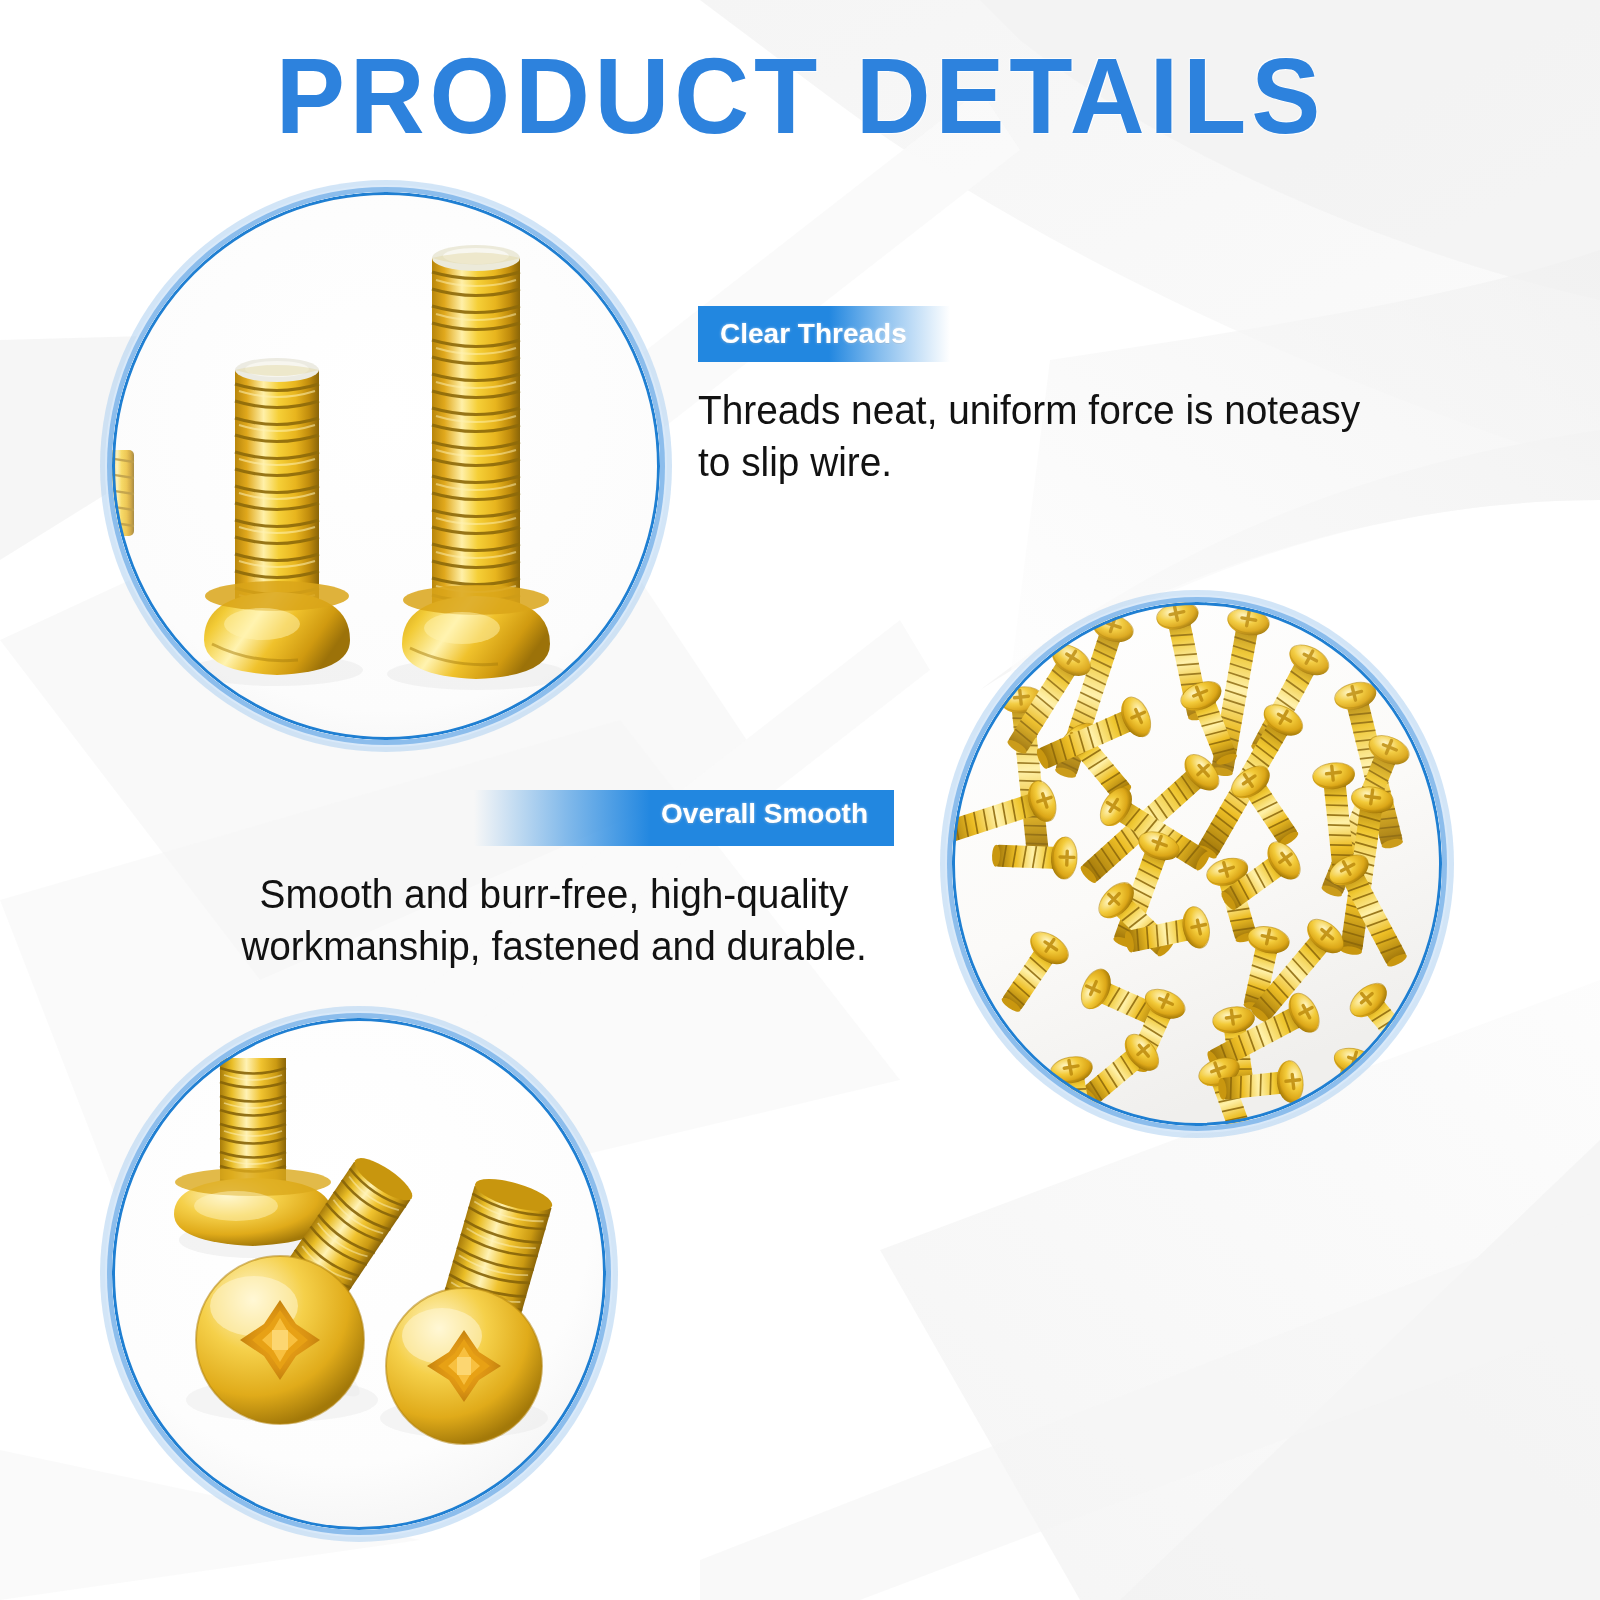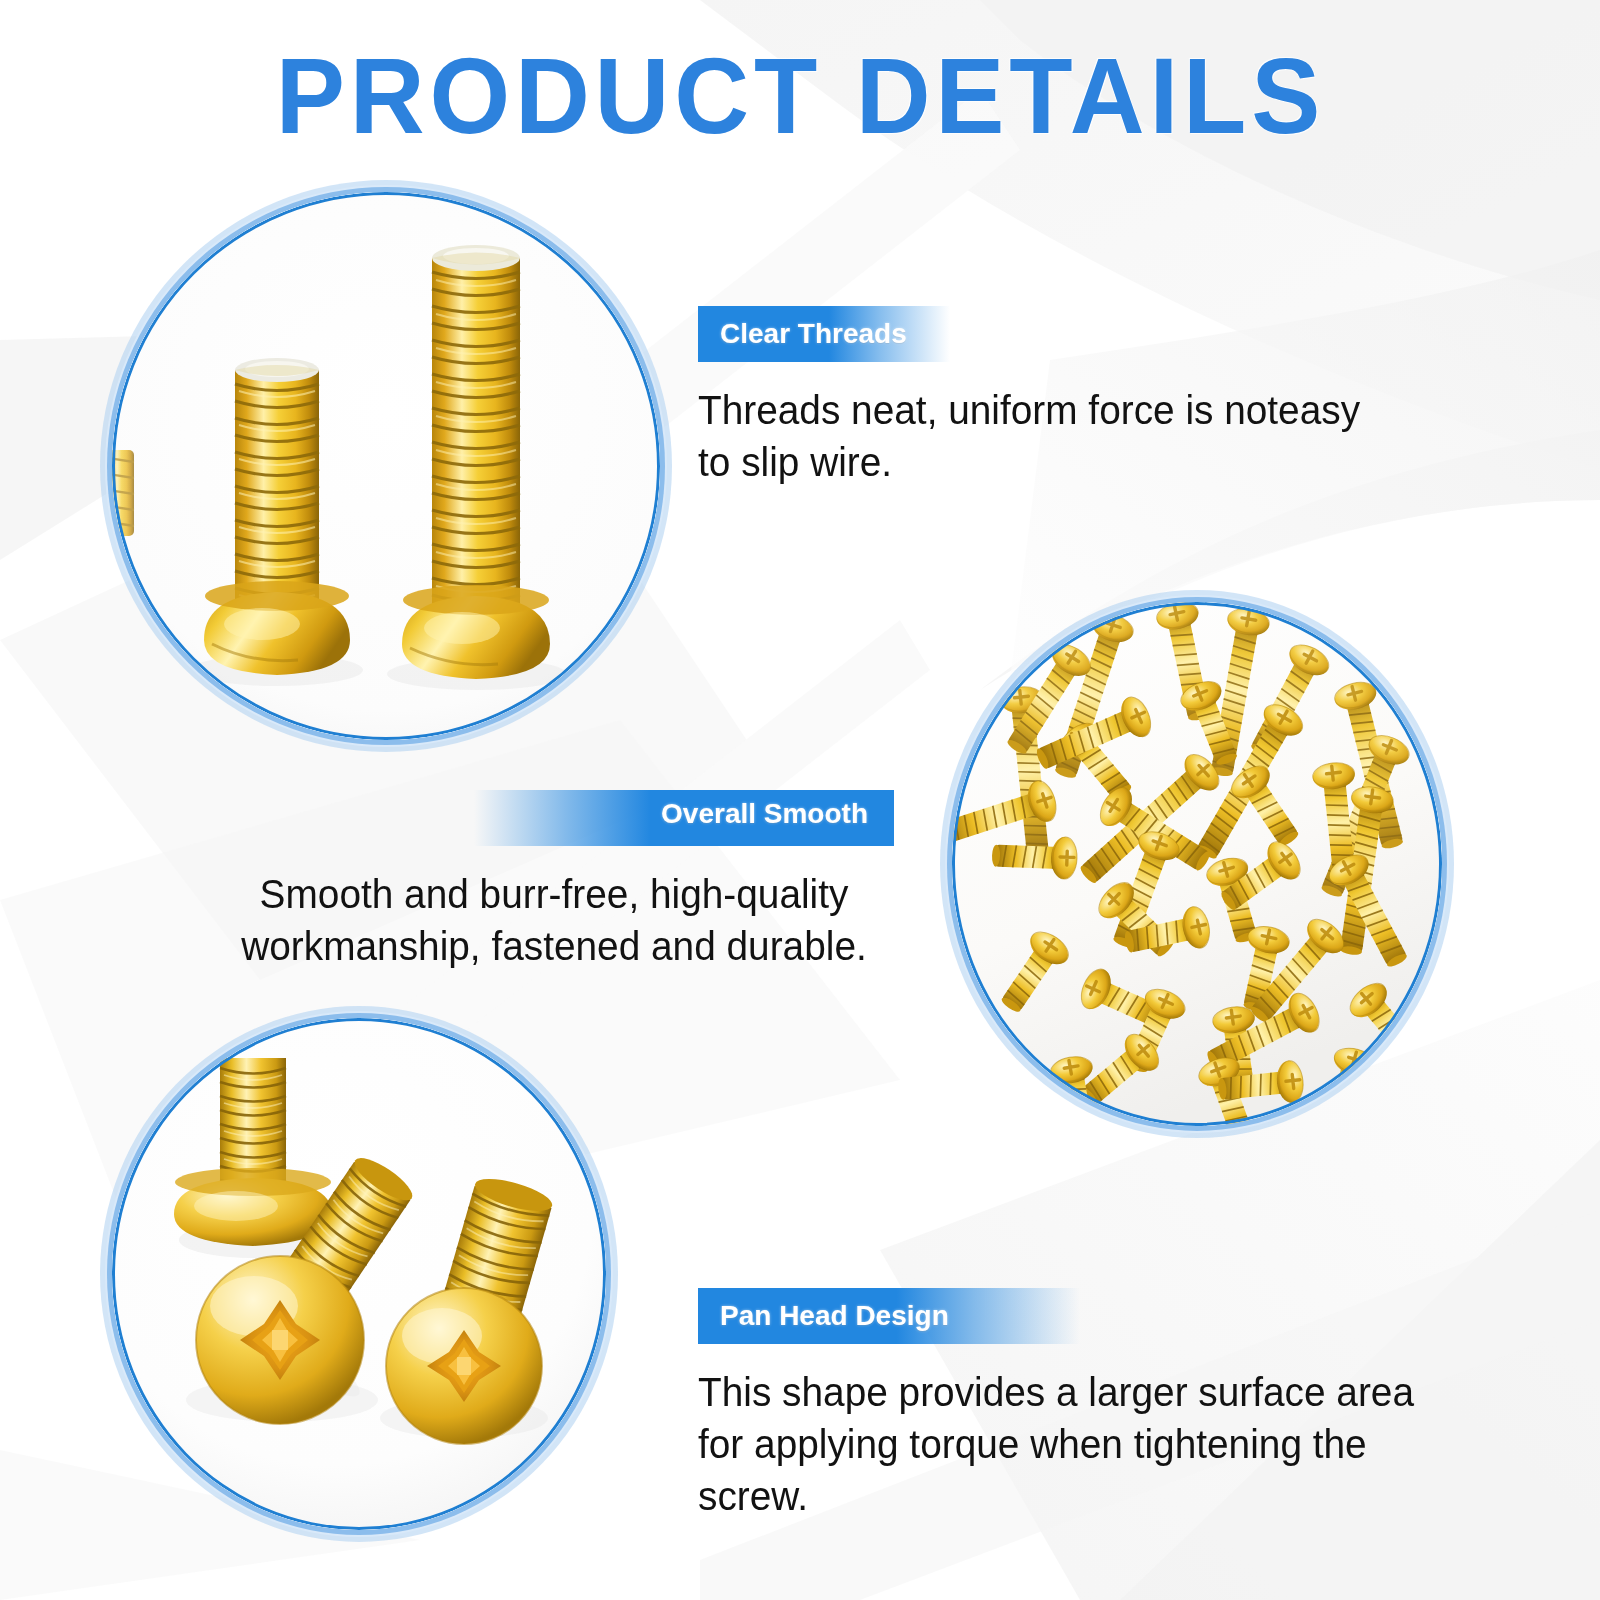--- a/index.html
+++ b/index.html
@@ -590,22 +590,14 @@
             <path d="M352 321 L362 336 L378 348 L362 360 L352 375 L342 360 L326 348 L342 336 Z" fill="#e8a215" opacity="0.9"></path>
             <path d="M352 329 L358 339 L368 348 L358 357 L352 367 L346 357 L336 348 L346 339 Z" fill="#fbc84a" opacity="0.8"></path>
             <path d="M345 339 L359 339 L359 357 L345 357 Z" fill="#ffe89a" opacity="0.55"></path>
           </g>
         </g>
       </svg>
     </div>
     <div class="inner-ring"></div>
   </div>
 
-  <div class="feature" id="feature-panhead">
-    <div class="pill to-right">
-      <span class="pill-text">Pan Head Design</span>
-    </div>
-    <div class="feature-body">This shape provides a larger surface area
-for applying torque when tightening the
-screw.</div>
-  </div>
 
 </div>
 
 </body></html>

